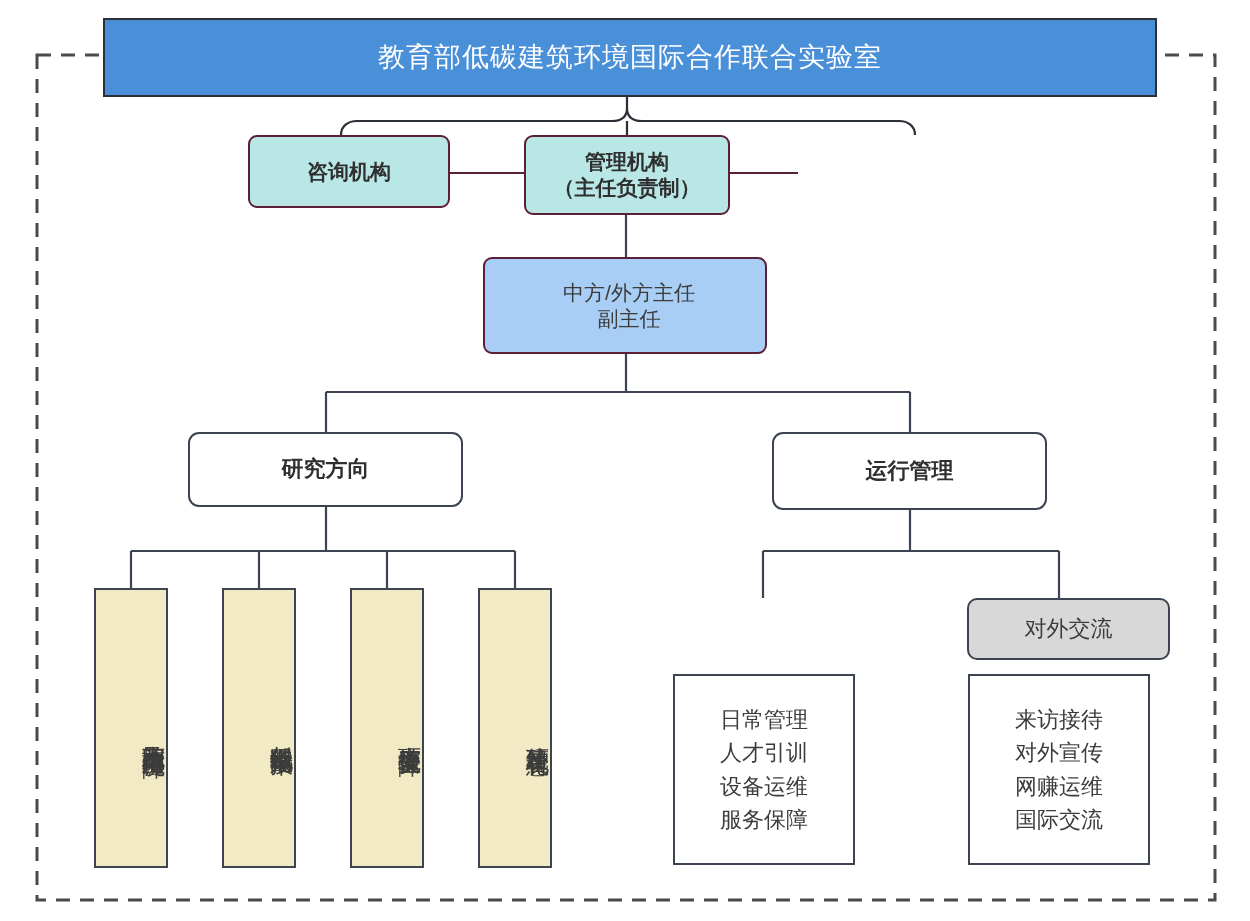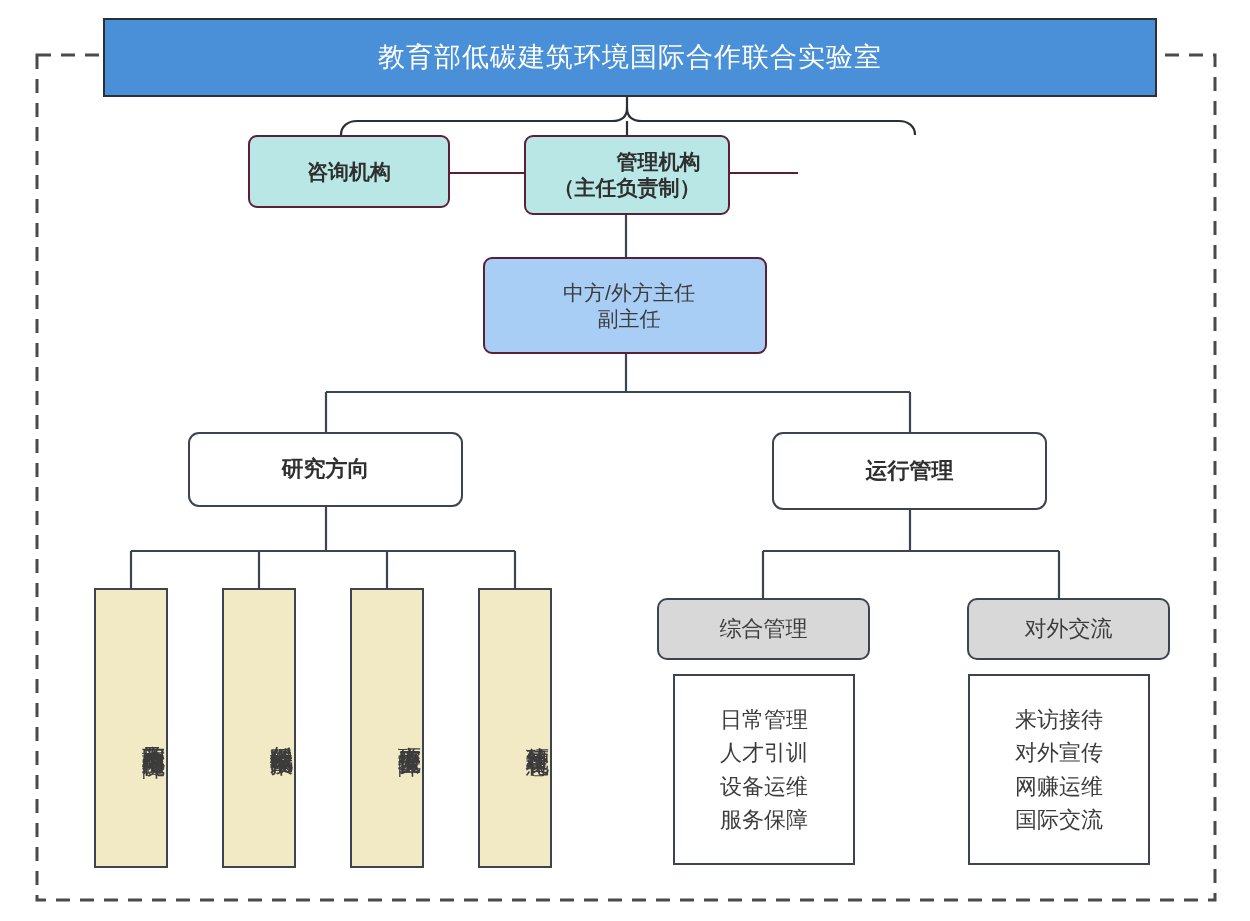--- a/index.html
+++ b/index.html
@@ -43,21 +43,20 @@
 
   
   .teal {
     background: #b9e7e6;
     border: 2px solid #5c1f38;
     border-radius: 9px;
     font-size: 21px;
     font-weight: bold;
     color: #2f2f2f;
     z-index: 3;
-    text-align: right;
   }
   .teal-left   { left: 248px; top: 135px; width: 202px; height: 73px; }
   .teal-center { left: 524px; top: 135px; width: 206px; height: 80px; }
   .teal-right  { left: 798px; top: 135px; width: 197px; height: 73px; }
 
   
   .director {
     left: 483px; top: 257px; width: 284px; height: 97px;
     background: #a8cef5;
     border: 2px solid #5c1f38;
@@ -176,21 +175,20 @@
 副主任</div>
 
   <div class="node level2 level2-left">研究方向</div>
   <div class="node level2 level2-right">运行管理</div>
 
   <div class="node yellow yellow-1">密闭及地下空间环境保障</div>
   <div class="node yellow yellow-2">低碳低阻输配技术</div>
   <div class="node yellow yellow-3">灾变环境安全保障</div>
   <div class="node yellow yellow-4">建筑环境智慧化</div>
 
-  <div class="node gray gray-1">综合管理</div>
   <div class="node listbox list-1">日常管理
 人才引训
 设备运维
 服务保障</div>
 
   <div class="node gray gray-2">对外交流</div>
   <div class="node listbox list-2">来访接待
 对外宣传
 网赚运维
 国际交流</div>

